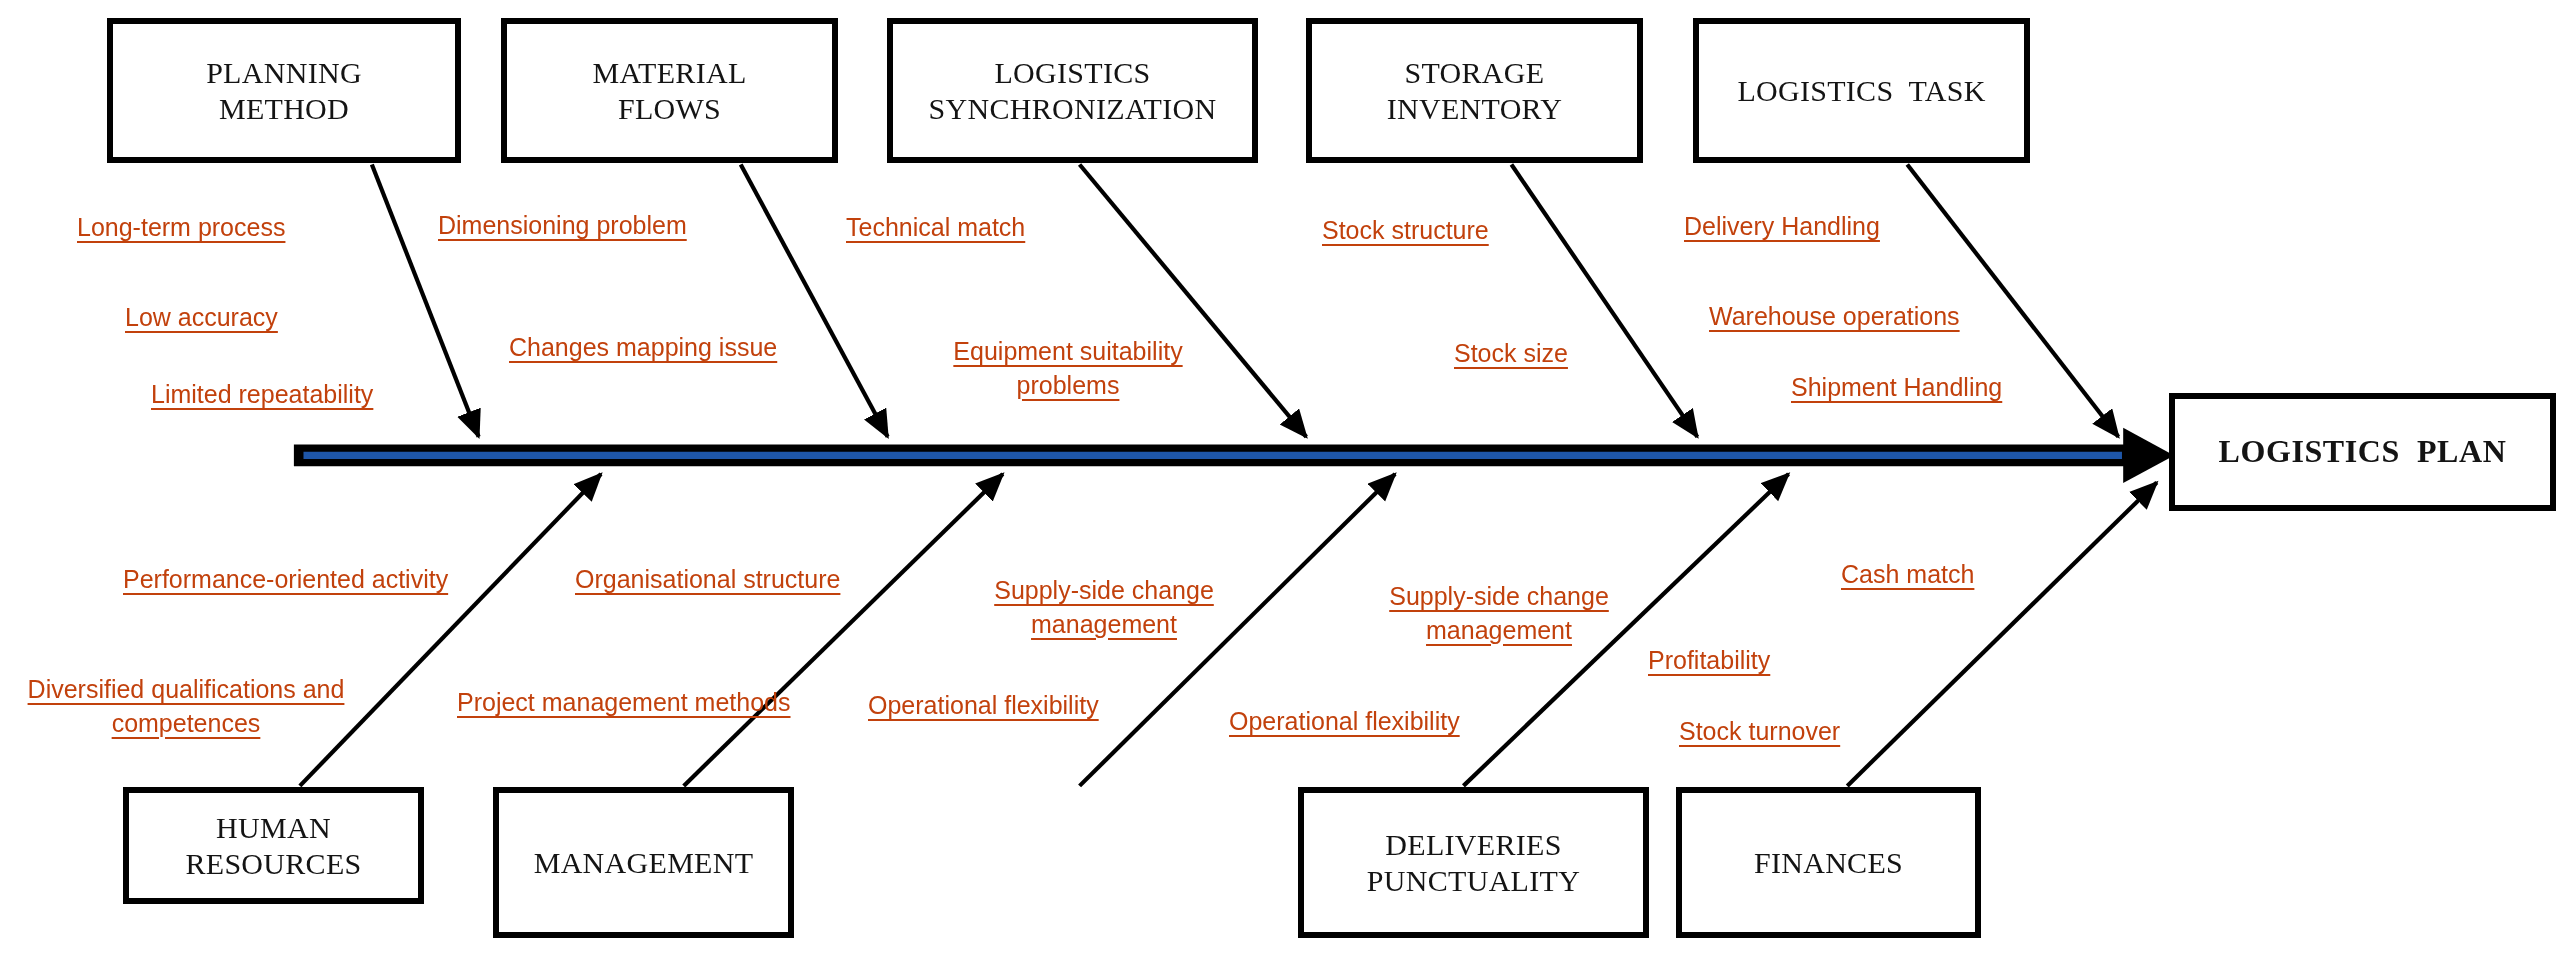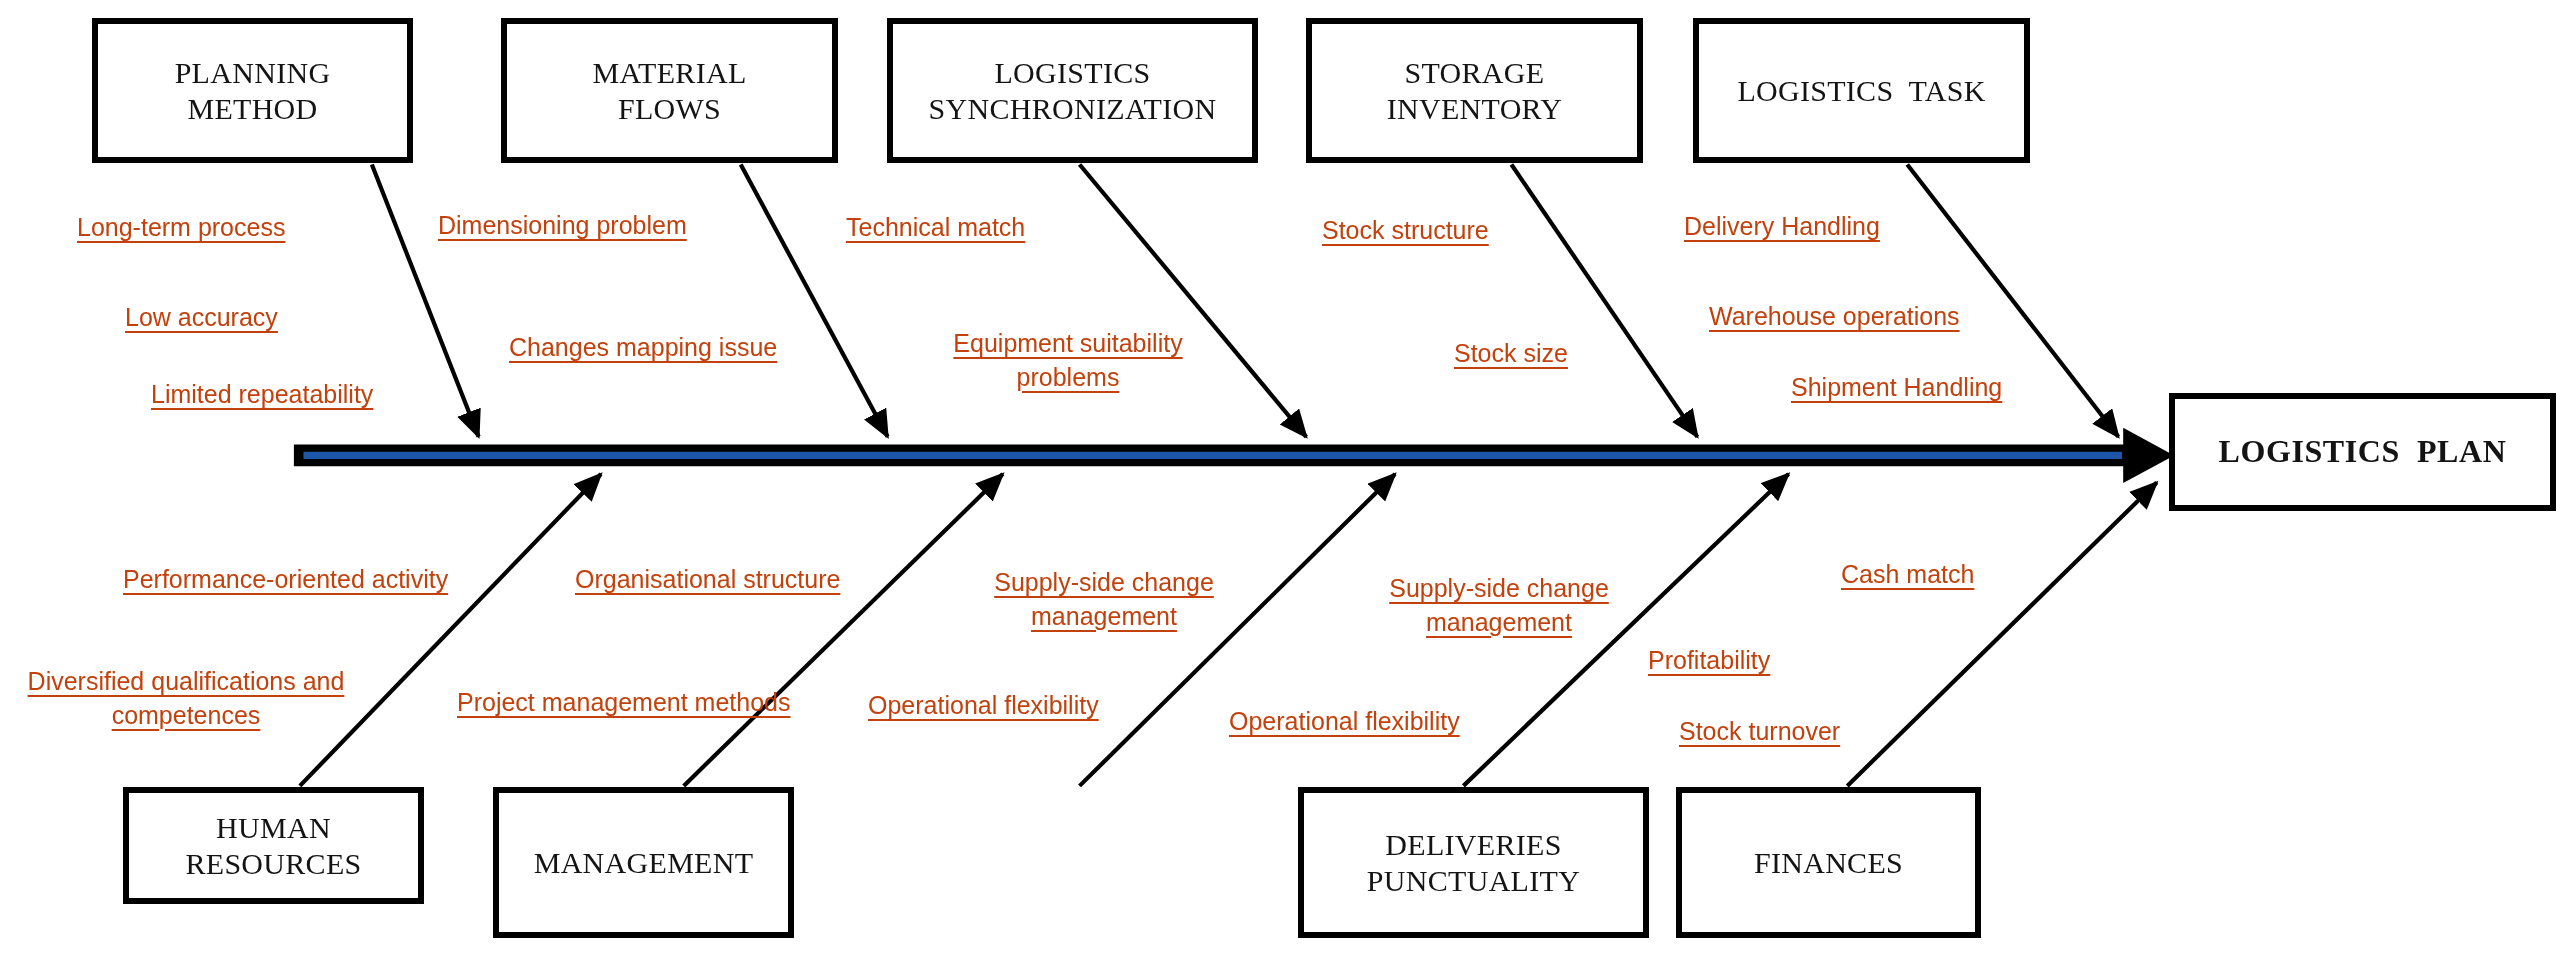--- a/index.html
+++ b/index.html
@@ -32,21 +32,21 @@
   }
   .cause{
     position:absolute;
     font-family:"Liberation Sans",sans-serif;
     font-size:25px;line-height:1.34;color:#c2410c;
     text-decoration:underline;
     text-decoration-thickness:1.8px;
     text-underline-offset:4.8px;
     white-space:pre-wrap;
   }
-  .center{text-align:center;}
+  .center{text-align:center;margin-top:8px;}
 </style>
 </head>
 <body>
 
 <div class="canvas">
 
   <svg class="arrow-layer" viewBox="0 0 4295 1595">
     <defs>
       <marker id="ah" markerUnits="userSpaceOnUse" markerWidth="52" markerHeight="46" refX="44" refY="21" orient="auto">
         <polygon points="0,0 48,21 0,42" fill="#000000"></polygon>
@@ -63,21 +63,21 @@
     <line x1="2520" y1="274" x2="2830" y2="728" stroke="#000" stroke-width="7" marker-end="url(#ah)"></line>
     <line x1="3180" y1="274" x2="3532" y2="728" stroke="#000" stroke-width="7" marker-end="url(#ah)"></line>
 
     <line x1="500" y1="1310" x2="1002" y2="790" stroke="#000" stroke-width="7" marker-end="url(#ah)"></line>
     <line x1="1140" y1="1310" x2="1672" y2="790" stroke="#000" stroke-width="7" marker-end="url(#ah)"></line>
     <line x1="1800" y1="1310" x2="2326" y2="790" stroke="#000" stroke-width="7" marker-end="url(#ah)"></line>
     <line x1="2440" y1="1310" x2="2982" y2="790" stroke="#000" stroke-width="7" marker-end="url(#ah)"></line>
     <line x1="3080" y1="1310" x2="3596" y2="804" stroke="#000" stroke-width="7" marker-end="url(#ah)"></line>
   </svg>
 
-  <div class="box" style="left:92px;top:18px;width:321px;height:145px">PLANNING
+  <div class="box" style="left:107px;top:18px;width:354px;height:145px">PLANNING
 METHOD</div>
   <div class="box" style="left:501px;top:18px;width:337px;height:145px">MATERIAL
 FLOWS</div>
   <div class="box" style="left:887px;top:18px;width:371px;height:145px">LOGISTICS
 SYNCHRONIZATION</div>
   <div class="box" style="left:1306px;top:18px;width:337px;height:145px">STORAGE
 INVENTORY</div>
   <div class="box" style="left:1693px;top:18px;width:337px;height:145px">LOGISTICS  TASK</div>
 
   <div class="box" style="left:123px;top:787px;width:301px;height:117px">HUMAN

